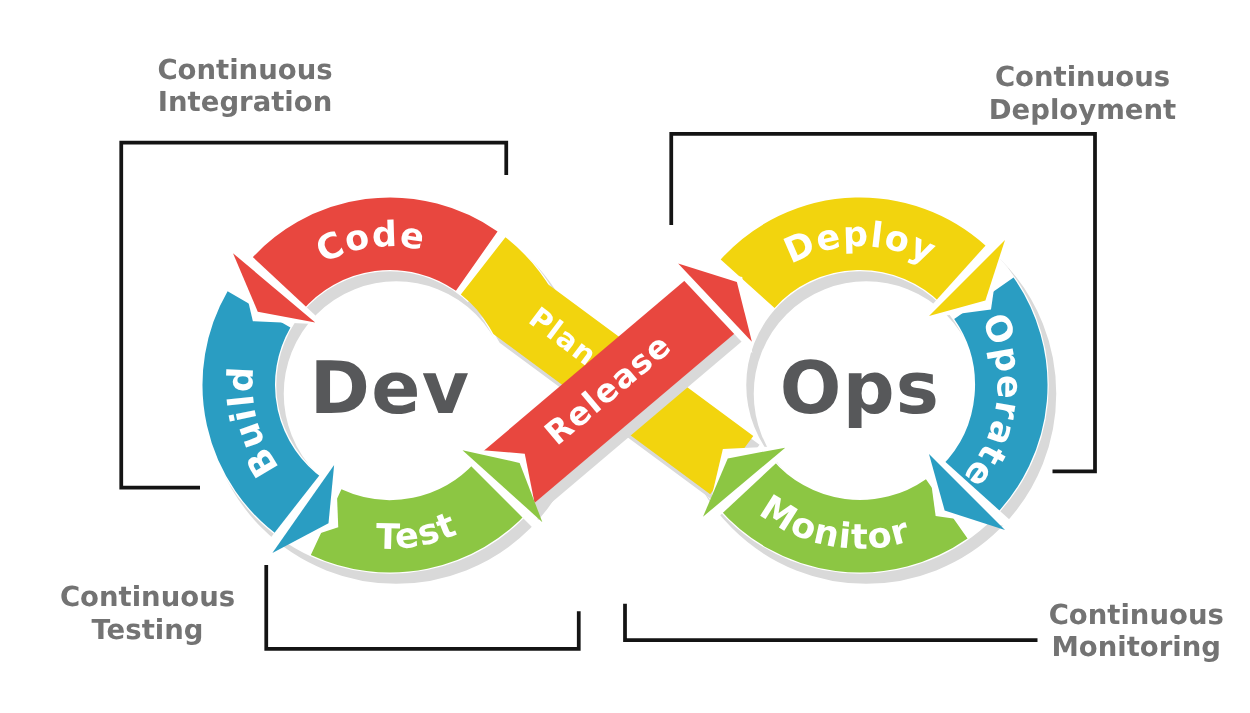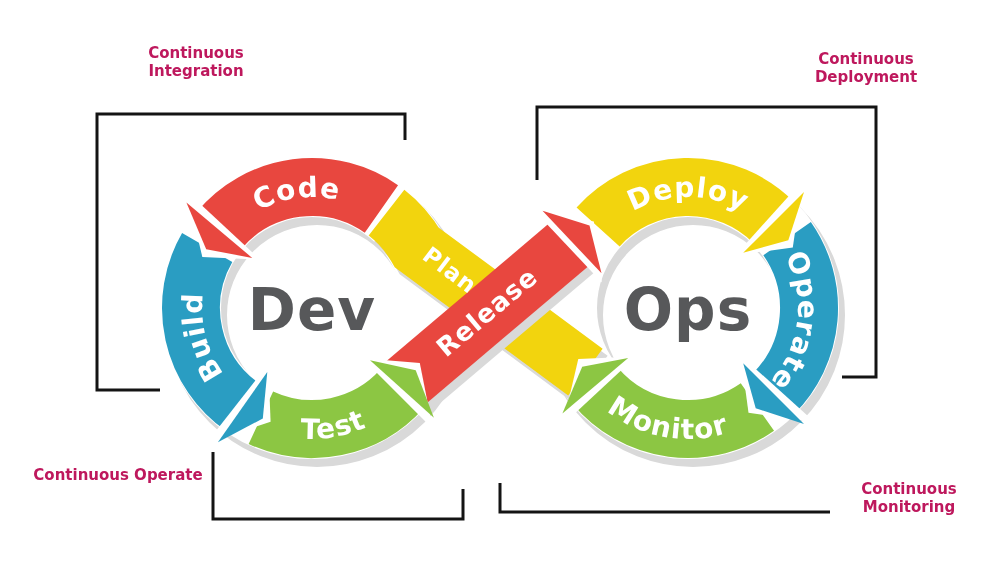--- a/index.html
+++ b/index.html
@@ -4,21 +4,21 @@
 <style>
   html,body{margin:0;padding:0;background:#fff;}
   #stage{position:relative;width:1000px;height:570px;background:#fff;overflow:hidden;
          font-family:"DejaVu Sans","Liberation Sans",sans-serif;}
   #diagram-svg{position:absolute;left:0;top:0;}
   .seg-label{font-family:"DejaVu Sans","Liberation Sans",sans-serif;font-weight:700;font-size:28px;fill:#ffffff;letter-spacing:1px;}
   .plan-label{font-weight:700;font-size:23px;fill:#ffffff;letter-spacing:1px;}
   .release-label{font-weight:700;font-size:26px;fill:#ffffff;letter-spacing:1px;}
   .loop-word{font-weight:700;font-size:58px;fill:#57585A;letter-spacing:1px;}
   .bracket{stroke:#141414;stroke-width:3;fill:none;}
-  .callout{position:absolute;font-weight:700;font-size:15px;color:#be185d;text-align:center;line-height:1.2;}
+  .callout{position:absolute;font-weight:700;font-size:22px;color:#737373;text-align:center;line-height:1.2;}
 </style>
 </head>
 <body>
 
 <div id="stage">
 
   <svg id="diagram-svg" width="1000" height="570" viewBox="0 0 1000 570">
 
     <g id="gen">
         <circle cx="317" cy="315" r="121" fill="none" stroke="#D9D9D9" stroke-width="62"></circle>
@@ -85,15 +85,15 @@
     <g>
       <path class="bracket" d="M 405 140 L 405 114 L 97 114 L 97 390 L 160 390"></path>
       <path class="bracket" d="M 537 180 L 537 107 L 876 107 L 876 377 L 842 377"></path>
       <path class="bracket" d="M 213 452 L 213 519 L 463 519 L 463 489"></path>
       <path class="bracket" d="M 500 483 L 500 512 L 830 512"></path>
     </g>
   </svg>
 
   <div class="callout" style="left:108px;top:44px;width:176px;">Continuous Integration</div>
   <div class="callout" style="left:778px;top:34px;width:176px;margin-top:16px;">Continuous Deployment</div>
-  <div class="callout" style="left:30px;top:466px;width:176px;">Continuous Operate</div>
+  <div class="callout" style="left:30px;top:466px;width:176px;">Continuous Testing</div>
   <div class="callout" style="left:820px;top:480px;width:178px;">Continuous Monitoring</div>
 </div>
 
 </body></html>

